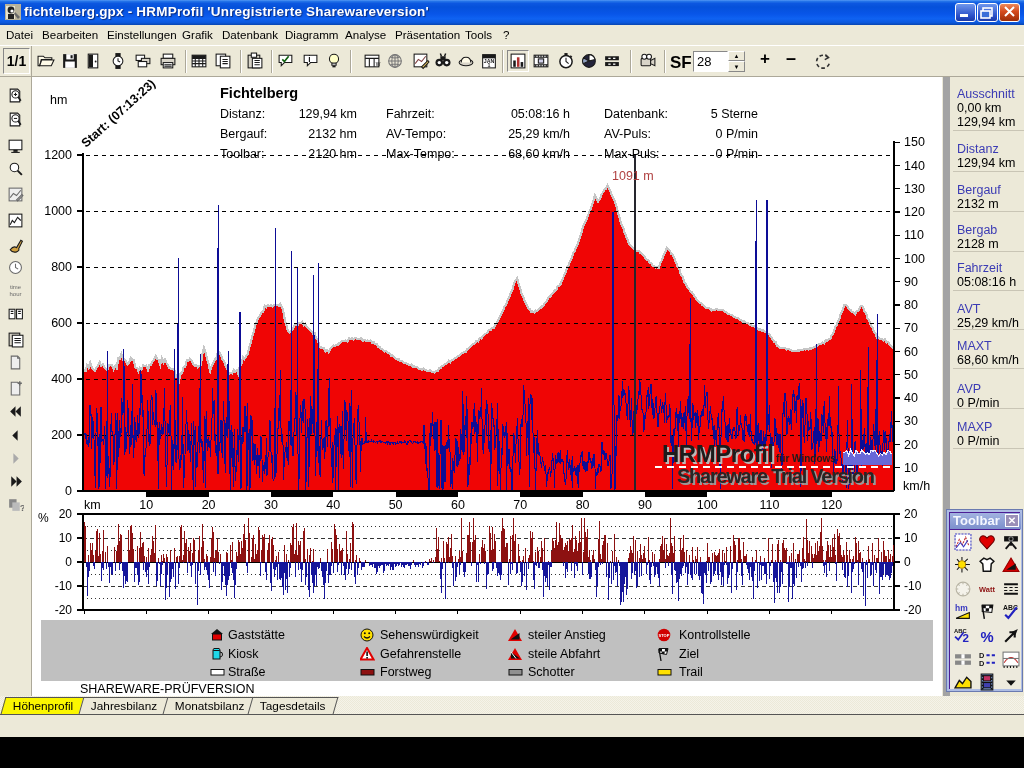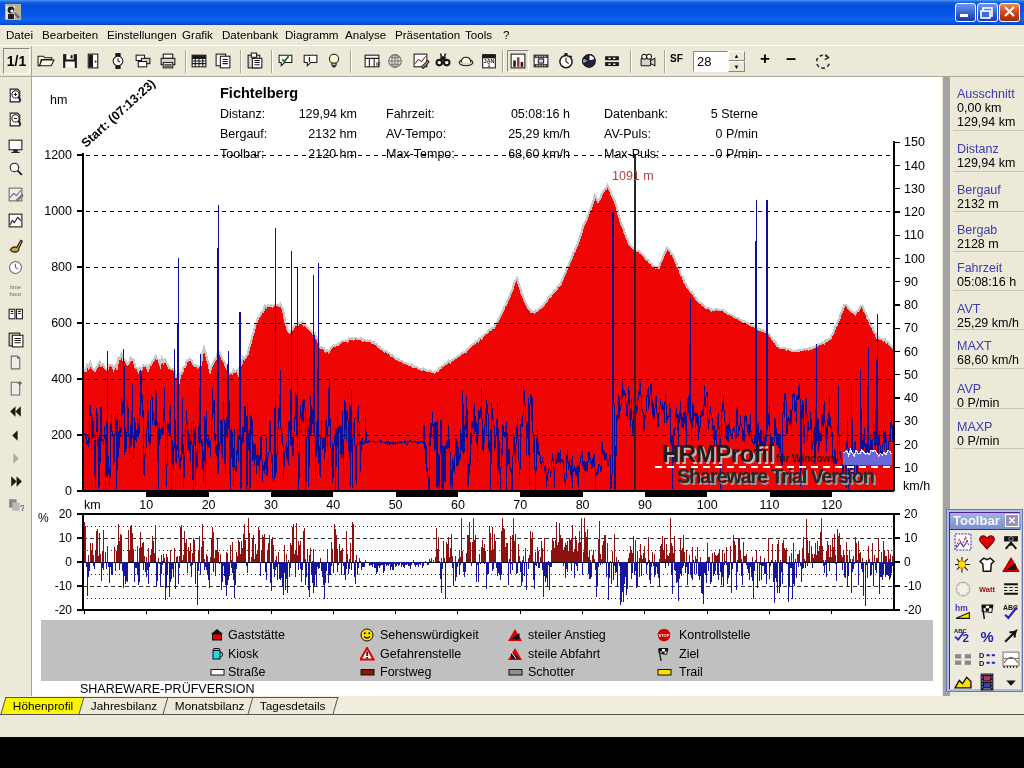--- a/index.html
+++ b/index.html
@@ -54,20 +54,21 @@
 <div id="win">
   <div id="title" class="ab">
     <svg class="ab" style="left:5px;top:4px" width="16" height="16">
         <rect x="0" y="0" width="16" height="16" fill="#b8b29a"></rect>
         <rect x="1" y="2" width="9" height="13" fill="#e8e4d0"></rect>
         <circle cx="6" cy="6" r="3.4" fill="#222"></circle>
         <circle cx="7" cy="7" r="1.6" fill="#fff"></circle>
         <rect x="3" y="10" width="6" height="5" fill="#222"></rect>
         <path d="M10 8 L15 13 L13 15 L9 10Z" fill="#6a6a6a"></path>
       </svg>
+    <div class="txt">fichtelberg.gpx - HRMProfil 'Unregistrierte Sharewareversion'</div>
     <div class="tbtn" id="bmin"><svg width="19" height="15">
           <rect x="4" y="10" width="8" height="3" fill="#fff"></rect>
         </svg></div>
     <div class="tbtn" id="bmax"><svg width="19" height="15">
           <rect x="5" y="4" width="9" height="8" fill="none" stroke="#fff" stroke-width="1.6"></rect>
           <rect x="3" y="7" width="9" height="7" fill="#3a6fd8" stroke="#fff" stroke-width="1.6"></rect>
         </svg></div>
     <div class="tbtn" id="bclose"><svg width="19" height="15">
           <path d="M5 3 L14 12 M14 3 L5 12" stroke="#fff" stroke-width="2"></path>
         </svg></div>
@@ -219,21 +220,21 @@
       <div class="sep" style="left:185px"></div>
       <div class="sep" style="left:240px"></div>
       <div class="sep" style="left:271px"></div>
       <div class="sep" style="left:350px"></div>
       <div class="sep" style="left:502px"></div>
       <div class="sep" style="left:630px"></div>
       <div class="sep" style="left:664px"></div>
       <div class="ab" style="left:507px;top:4px;width:22px;height:22px;border:1px solid;border-color:#888 #fff #fff #888"></div>
       <div class="ab" style="left:3px;top:2px;width:27px;height:26px;border:1px solid;border-color:#888 #fff #fff #888;background:#ece9d8;font-size:14px;font-weight:bold;text-align:center;line-height:25px">1/1</div>
       <div class="ab" style="left:31px;top:0;width:1px;height:31px;background:#aca899"></div>
-      <div class="ab" style="left:670px;top:7px;font-size:10px;font-weight:bold">SF</div>
+      <div class="ab" style="left:670px;top:7px;font-size:17px;font-weight:bold">SF</div>
       <div class="ab" style="left:693px;top:5px;width:35px;height:21px;background:#fff;border:1px solid;border-color:#888 #fff #fff #888;font-size:13px;padding:2px 0 0 3px">28</div>
       <div class="ab" style="left:728px;top:5px;width:17px;height:10px;background:#ece9d8;border:1px solid;border-color:#fff #888 #888 #fff;font-size:6px;text-align:center;line-height:9px">▲</div>
       <div class="ab" style="left:728px;top:15px;width:17px;height:11px;background:#ece9d8;border:1px solid;border-color:#fff #888 #888 #fff;font-size:6px;text-align:center;line-height:10px">▼</div>
       <div class="ab" style="left:760px;top:3px;font-size:17px;font-weight:bold">+</div>
       <div class="ab" style="left:786px;top:2px;font-size:18px;font-weight:bold">–</div>
       <svg class="ab" style="left:813px;top:6px" width="20" height="20" viewBox="0 0 17 17">
         <path d="M13 5 A5.5 5.5 0 1 0 14 9" fill="none" stroke="#333" stroke-width="1.4" stroke-dasharray="3,2.2"></path>
         <path d="M10.5 2.2 L13.2 4.8 L10 6.5" fill="none" stroke="#333" stroke-width="1.3"></path>
       </svg>
     </div>

